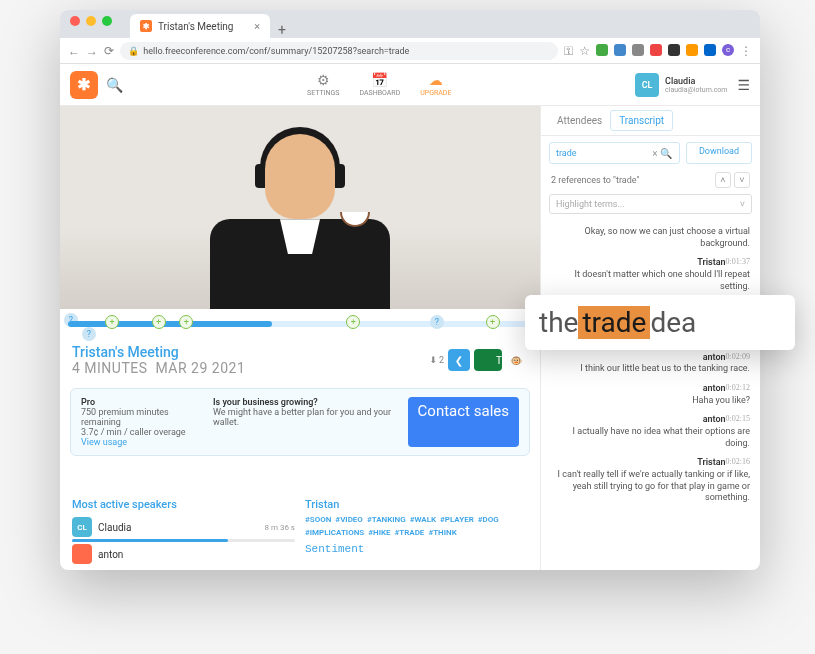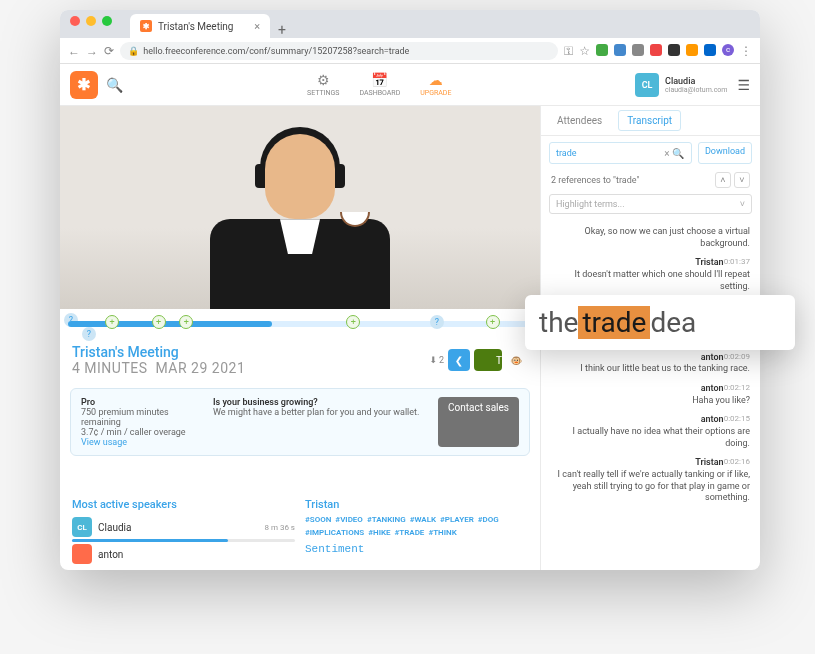--- a/index.html
+++ b/index.html
@@ -47,57 +47,57 @@
 .tl-bar { flex:1; height:6px; background:#dcefff; border-radius:3px; position:relative;}
 .tl-fill { position:absolute; left:0; top:0; height:6px; width:44%; background:#3ba4e8; border-radius:3px;}
 .tl-dot { position:absolute; top:-6px; width:14px; height:14px; border-radius:50%; border:1px solid #7fc24a; background:#f0f8e8; display:flex; align-items:center; justify-content:center; font-size:9px; color:#7fc24a;}
 .tl-q { position:absolute; width:14px; height:14px; border-radius:50%; background:#cce5f5; color:#3ba4e8; font-size:9px; display:flex; align-items:center; justify-content:center;}
 .meeting-row { display:flex; align-items:center; padding:6px 12px;}
 .meeting-title { color:#3ba4e8; font-size:14px; font-weight:500;}
 .meeting-meta { font-size:14px; color:#999; letter-spacing:0.5px;}
 .meeting-actions { margin-left:auto; display:flex; gap:4px; align-items:center;}
 .ma-count { font-size:9px; color:#888; display:flex; align-items:center; gap:2px;}
 .ma-btn { width:22px; height:22px; border-radius:4px; display:flex; align-items:center; justify-content:center; color:#fff; font-size:10px;}
-.ma-share{background:#3ba4e8;} .ma-tr{background:#4d7c0f;padding-left:28px;} .ma-av{background:#fff;}
+.ma-share{background:#3ba4e8;} .ma-tr{background:#15803d;padding-left:28px;} .ma-av{background:#fff;}
 .promo { margin:6px 10px; border:1px solid #d8e8f2; background:#f4fbff; border-radius:6px; padding:8px 10px; display:flex; gap:12px; font-size:9px;}
 .promo-left { flex:0 0 120px; color:#666;}
 .promo-title{font-weight:600; color:#333;}
 .promo-link{color:#3ba4e8;}
 .promo-mid{flex:1; color:#666;}
 .promo-q{font-weight:600; color:#333;}
-.promo-btn{background:#737373; color:#fff; border-radius:4px; padding:5px 10px; font-size:10px; white-space:nowrap;}
+.promo-btn{background:#3b82f6; color:#fff; border-radius:4px; padding:5px 10px; font-size:15px; white-space:nowrap;}
 .section-row{display:flex; gap:10px; padding:4px 12px;}
 .sec-col{flex:1;margin-top:32px;}
 .sec-title{color:#3ba4e8; font-size:11px; font-weight:500; margin-bottom:4px;}
 .speaker-row{display:flex; align-items:center; gap:6px; padding:2px 0;}
 .speaker-av{width:20px; height:20px; border-radius:4px; display:flex; align-items:center; justify-content:center; font-size:8px; font-weight:600; color:#fff;}
 .sp-cl{background:#4db8d8;} .sp-an{background:#ff6b4a;}
 .speaker-name{font-size:10px; color:#333; flex:1;}
 .speaker-bar{flex:1; height:3px; background:#e8e8e8; border-radius:2px; position:relative;}
 .speaker-fill{position:absolute; height:3px; background:#3ba4e8; border-radius:2px;}
 .speaker-time{font-size:8px; color:#999;}
 .topics{display:flex; flex-wrap:wrap; gap:4px;}
 .topic{font-size:8px; color:#3ba4e8; font-weight:600;}
 .side-col { width:220px; border-left:1px solid #eaeaea; display:flex; flex-direction:column;}
-.side-tabs{display:flex; border-bottom:1px solid #eaeaea; padding:4px 8px; gap:8px; align-items:center;}
+.side-tabs{display:flex; border-bottom:1px solid #eaeaea; padding:4px 8px; gap:0; align-items:center;}
 .stab{font-size:10px; padding:4px 8px; color:#888;}
 .stab.active{color:#3ba4e8; border:1px solid #d0e8f5; border-radius:3px;}
 .search-row{display:flex; padding:6px 8px; gap:6px;}
 .search-box{flex:1; border:1px solid #d0e8f5; border-radius:3px; height:22px; display:flex; align-items:center; padding:0 6px; font-size:9px; color:#3ba4e8;}
 .search-clear{margin-left:auto; color:#999; font-size:10px; display:flex; gap:3px;}
-.dl-btn{color:#3ba4e8; font-size:9px; border:1px solid #d0e8f5; border-radius:3px; padding:3px 6px;}
+.dl-btn{color:#3ba4e8; font-size:9px; border:1px solid #d0e8f5; border-radius:3px; padding:3px 12px;}
 .refs-row{display:flex; align-items:center; padding:2px 10px; font-size:9px; color:#777;}
 .refs-nav{margin-left:auto; display:flex; gap:3px;}
 .refs-btn{width:16px; height:16px; border:1px solid #ddd; border-radius:3px; display:flex; align-items:center; justify-content:center; font-size:9px; color:#888;}
 .hl-select{margin:4px 8px; border:1px solid #ddd; border-radius:3px; height:20px; display:flex; align-items:center; padding:0 6px; font-size:9px; color:#aaa;}
 .hl-chev{margin-left:auto;}
 .transcript{flex:1; overflow-y:auto; padding:4px 10px;text-align:right;}
 .t-entry{padding:4px 0; font-size:9px; color:#555; line-height:1.3;}
 .t-speaker{font-weight:600; color:#333;}
-.t-time{float:right; color:#aaa; font-size:8px;}
+.t-time{float:right; color:#aaa; font-size:8px;font-family:Liberation Serif, serif;}
 .overlay{position:absolute; right:20px; top:295px; width:270px; height:55px; background:#fff; border-radius:6px; box-shadow:0 8px 30px rgba(0,0,0,0.2); display:flex; align-items:center; padding:0 14px; font-size:28px; color:#555; font-weight:400; overflow:hidden; white-space:nowrap;}
 .hl-word{background:#e89040; color:#1a1a1a; padding:0 4px;}
 </style>
 </head>
 <body>
 
 <div class="window">
   <div class="mac-controls">
     <div class="mac-dot mac-red"></div>
     <div class="mac-dot mac-yellow"></div>

